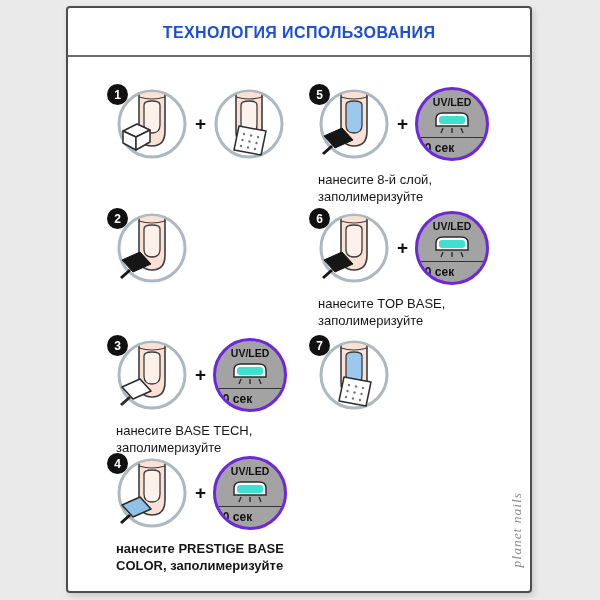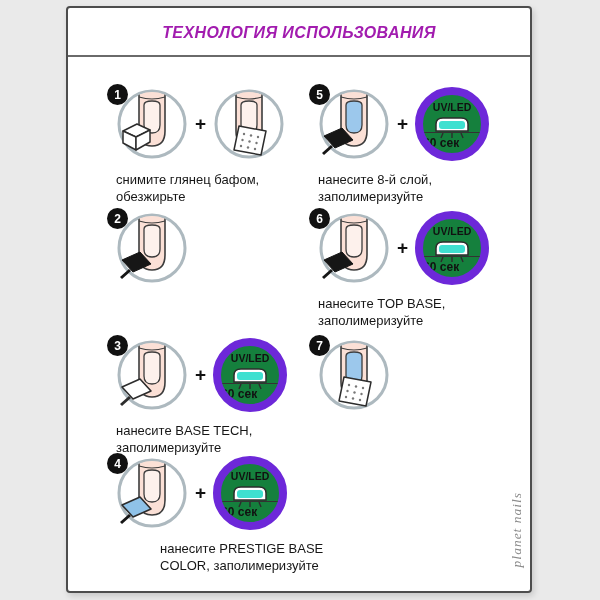--- a/index.html
+++ b/index.html
@@ -4,37 +4,37 @@
 <style>
   * { margin:0; padding:0; box-sizing:border-box; }
   html,body { width:600px; height:600px; }
   body { font-family:"Liberation Sans", sans-serif; background:#eaeaea; }
   .screen { position:relative; width:600px; height:600px; background:#eaeaea; overflow:hidden; }
   .card {
     position:absolute; left:66px; top:6px; width:466px; height:587px;
     background:#ffffff; border:2px solid #4d4d4d; border-radius:4px;
     box-shadow:2px 3px 6px rgba(0,0,0,0.15);
   }
-  .title { text-align:center; font-weight:bold; font-size:16px; letter-spacing:0.4px; color:#a21caf; padding-top:16px;font-style:italic; }
+  .title { text-align:center; font-weight:bold; font-size:16px; letter-spacing:0.4px; color:#1d4ed8; padding-top:16px; }
   .title-rule { border-bottom:2px solid #6a6a6a; margin-top:13px; }
 
   .step { position:absolute; }
   .icons { display:flex; align-items:center; gap:7px; height:76px; }
   .badge {
     position:absolute; left:-9px; top:-2px; z-index:2;
     width:21px; height:21px; border-radius:50%; background:#111; color:#fff;
     font-size:12px; font-weight:bold; display:flex; align-items:center; justify-content:center;
   }
   .plus { font-size:19px; font-weight:bold; color:#111; }
   .caption { margin-top:9px; font-size:13px; line-height:1.32; color:#161616; white-space:pre-line; }
-  .caption.bold { font-weight:normal;margin-left:44px; }
+  .caption.bold { font-weight:bold; }
 
   .lamp-circle {
     position:relative; width:74px; height:74px; border-radius:50%;
-    border:8px solid #6d28d9; background:#15803d; overflow:hidden; flex:0 0 auto;
+    border:3px solid #6d28d9; background:#a3a3a3; overflow:hidden; flex:0 0 auto;
   }
   .lamp-label { text-align:center; margin-top:6px; font-size:10.5px; font-weight:bold; color:#111; }
   .lamp-pic { display:block; margin:2px auto 0; }
   .lamp-divider { position:absolute; left:0; right:0; bottom:20px; border-top:1.5px solid #333; }
   .lamp-time { position:absolute; bottom:3px; width:100%; text-align:left; font-size:12px; font-weight:bold; color:#111; }
 
   .brand {
     position:absolute; right:5px; bottom:24px;
     writing-mode:vertical-rl; transform:rotate(180deg);
     font-family:"Liberation Serif", serif; font-style:italic;
@@ -90,22 +90,20 @@
               <circle cx="45" cy="49" r="1.2"></circle>
             <circle cx="29.5" cy="52" r="1.2"></circle>
               <circle cx="36.5" cy="53.5" r="1.2"></circle>
               <circle cx="43.5" cy="55" r="1.2"></circle>
             <circle cx="28" cy="58" r="1.2"></circle>
               <circle cx="35" cy="59.5" r="1.2"></circle>
               <circle cx="42" cy="61" r="1.2"></circle>
           </g>
         </svg>
       </div>
-      <div class="caption">снимите глянец бафом,
-обезжирьте</div>
     </div>
 
     <div class="step" style="left:48px;top:202px">
       <div class="badge">2</div>
       <div class="icons">
         <svg width="72" height="72" viewBox="0 0 72 72">
           <defs>
               <clipPath id="cp2">
                 <circle cx="36" cy="36" r="32"></circle>
               </clipPath>

